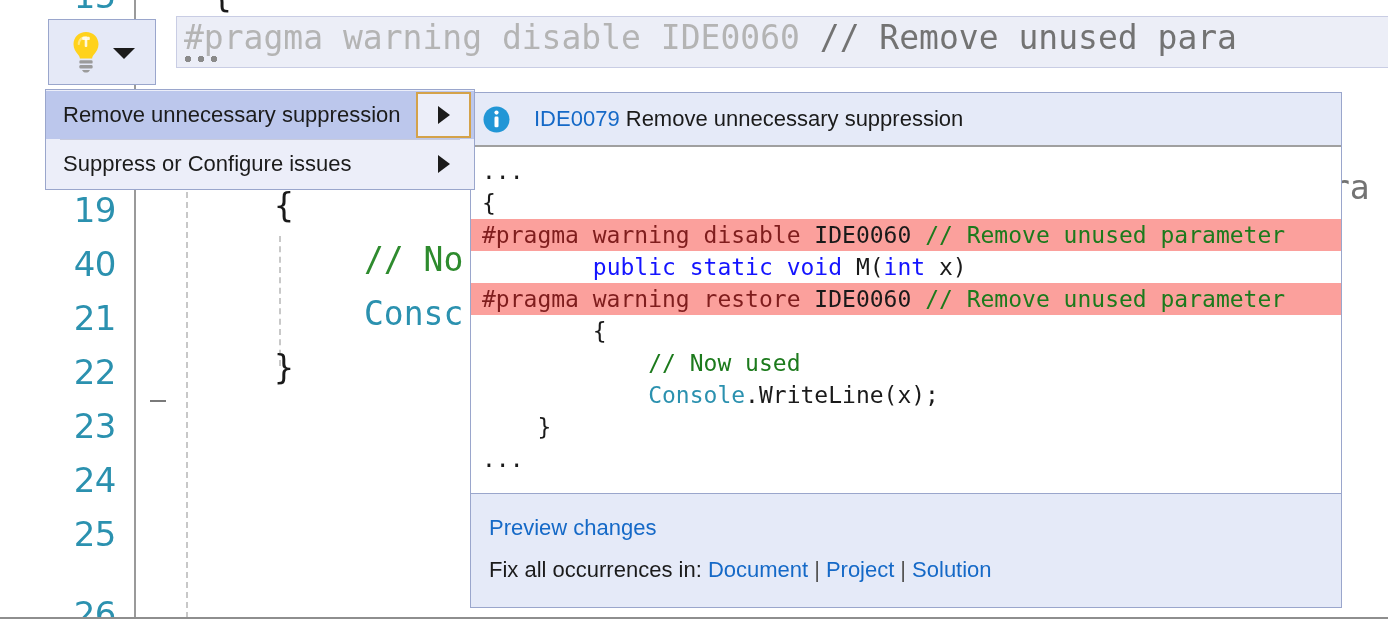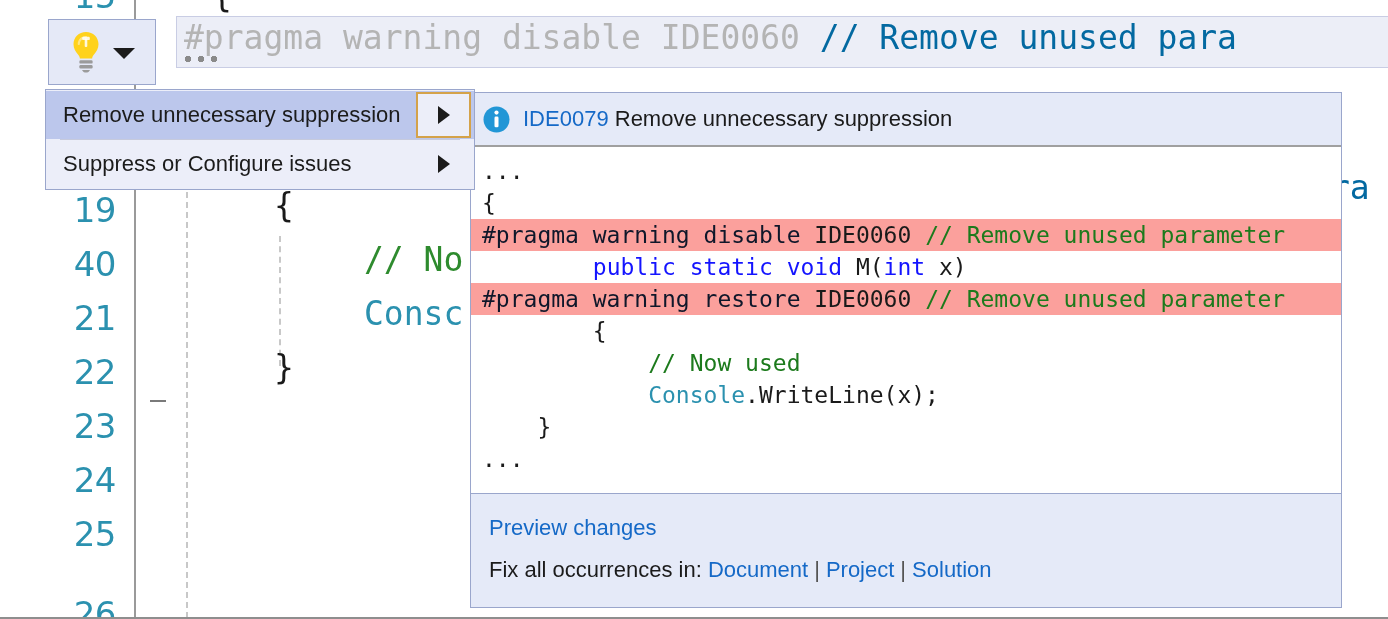--- a/index.html
+++ b/index.html
@@ -58,21 +58,21 @@
     position: absolute;
     left: 0;
     white-space: pre;
     font-family: "DejaVu Sans Mono", monospace;
     font-size: 33px;
     line-height: 40px;
   }
 
   .tok-plain   { color: #1a1a1a; }
   .tok-faded   { color: #b4b4b4; }
-  .tok-fadedc  { color: #0369a1; margin-top: 38px; }
+  .tok-fadedc  { color: #737373; margin-top: 38px; }
   .tok-comment { color: #2e8b2e; }
   .tok-type    { color: #2b91af; }
 
   
   .sugg-box {
     position: absolute;
     left: 14px;
     top: 16px;
     width: 1356px;
     height: 52px;
@@ -190,21 +190,21 @@
     display: flex;
     align-items: center;
     padding-left: 12px;
     border-bottom: 2px solid #a0a0a0;
   }
   .info-icon {
     width: 27px; height: 27px;
     flex: 0 0 auto;
   }
   .fly-title {
-    margin-left: 13px;
+    margin-left: 24px;
     font-size: 22px;
     color: #1b1b1b;
   }
   .fly-code-id { color: #1569c7; }
 
   .fly-body {
     background: #ffffff;
     padding: 8px 0 14px 0;
     height: 346px;
     position: relative;
@@ -212,21 +212,21 @@
   }
   .pvline {
     white-space: pre;
     font-family: "DejaVu Sans Mono", monospace;
     font-size: 23px;
     line-height: 32px;
     padding-left: 11px;
     color: #1a1a1a;
   }
   .pvline.removed { background: #fba09c; }
-  .pv-pragma  { color: #0f172a; }
+  .pv-pragma  { color: #7f1d1d; }
   .pv-comment { color: #1c7a1c; }
   .pv-kw      { color: #1414ff; }
   .pv-type    { color: #2b91af; }
   .pv-plain   { color: #1a1a1a; }
 
   .fly-footer {
     background: #e5eaf8;
     border-top: 1px solid #9aa6cc;
     padding: 13px 0 16px 18px;
   }

